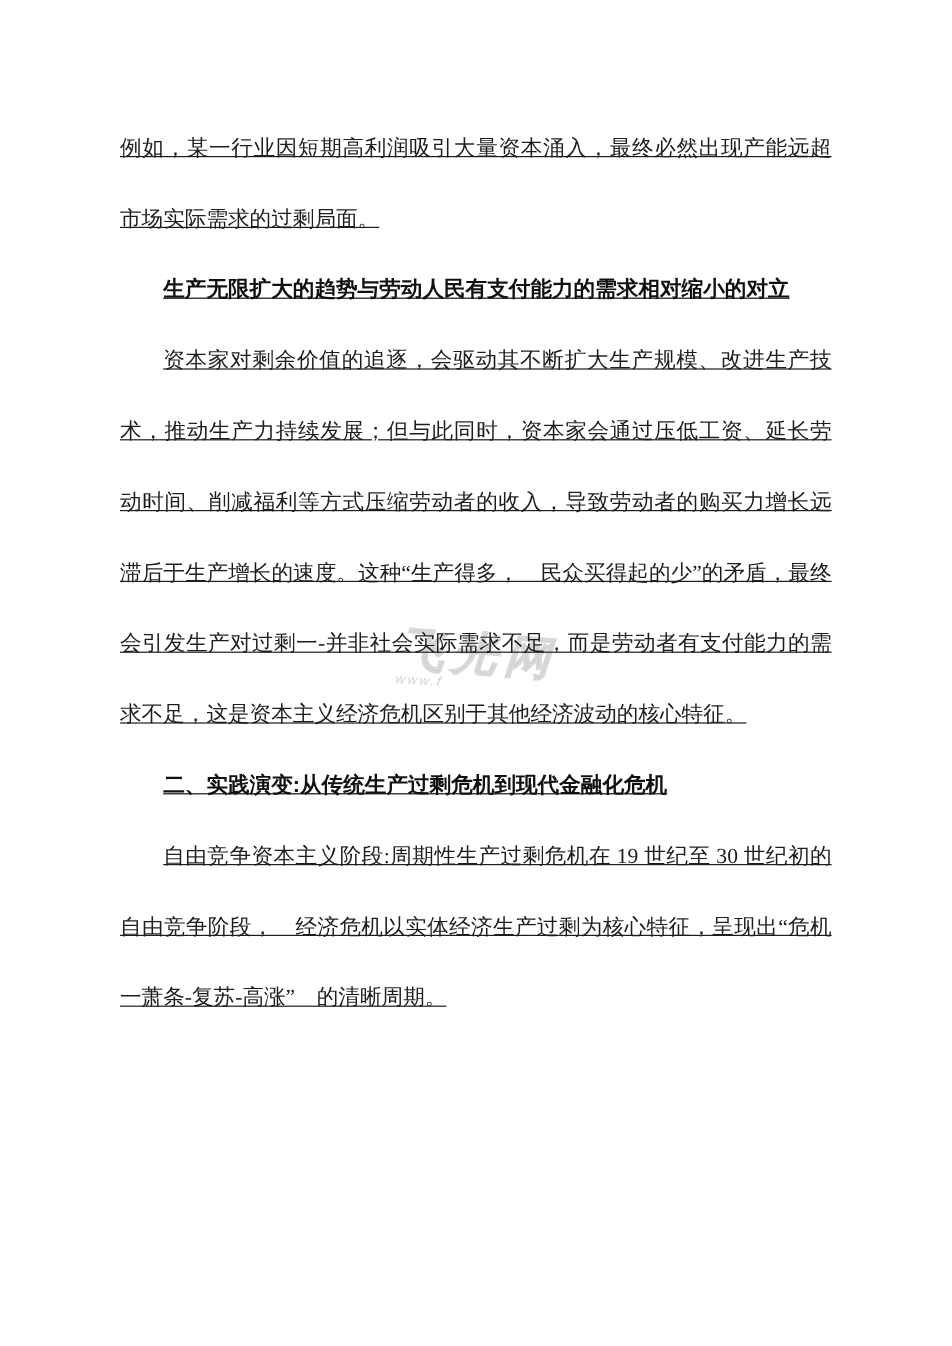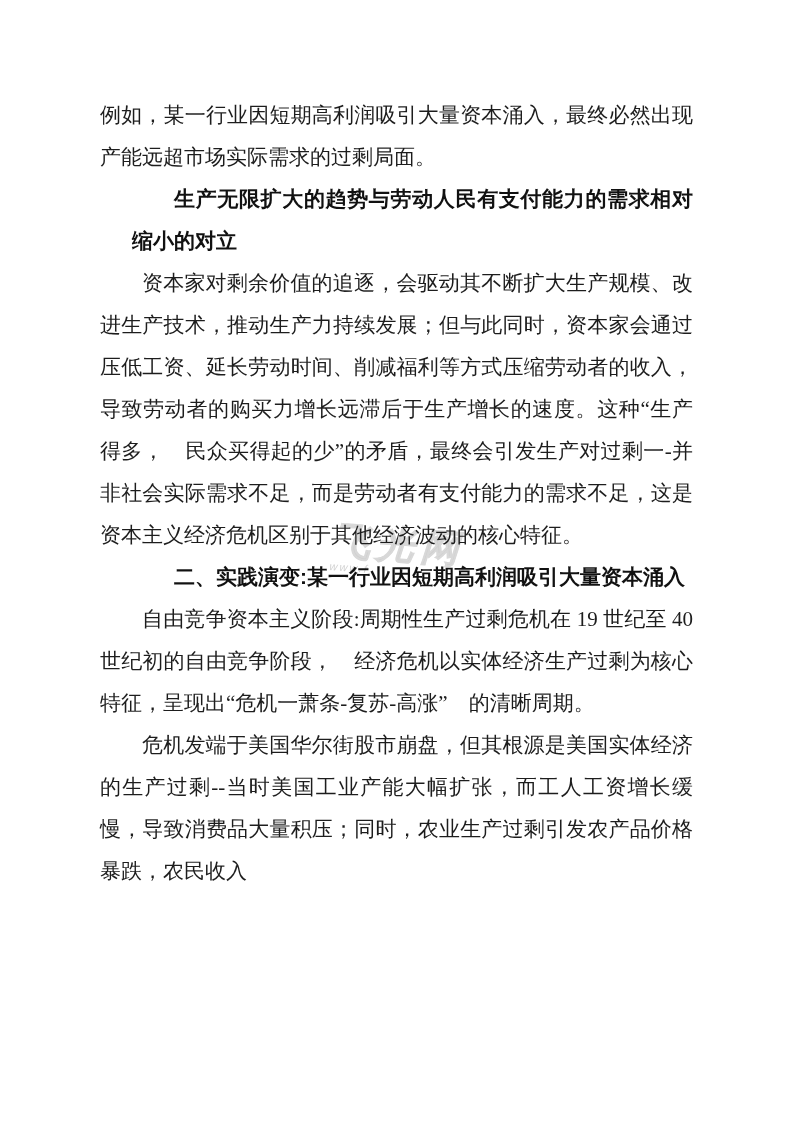--- a/index.html
+++ b/index.html
@@ -19,32 +19,32 @@
   .content {
     position: relative;
     z-index: 1;
     padding: 94px 100px 0 100px;
     box-sizing: border-box;
   }
   .content p,
   .content h2 {
     margin: 0;
     padding: 0;
-    font-size: 21px;
-    line-height: 42px;
+    font-size: 18px;
+    line-height: 59px;
     text-align: justify;
     text-justify: inter-character;
     font-weight: 400;
     word-break: break-all;
+    text-decoration: underline;
   }
   .content h2.heading {
     font-family: "Liberation Sans", "DejaVu Sans", sans-serif;
     font-weight: 700;
     color: #111111;
-    margin-left: 32px;
   }
   .indent {
     text-indent: 2em;
   }
   .watermark {
     position: absolute;
     left: 344px;
     top: 516px;
     z-index: 0;
     transform: rotate(4deg) skewX(-14deg);
@@ -83,22 +83,21 @@
   </div>
 
   <div class="content">
 
     <p class="body">例如，某一行业因短期高利润吸引大量资本涌入，最终必然出现产能远超市场实际需求的过剩局面。</p>
 
     <h2 class="heading indent">生产无限扩大的趋势与劳动人民有支付能力的需求相对缩小的对立</h2>
 
     <p class="body indent">资本家对剩余价值的追逐，会驱动其不断扩大生产规模、改进生产技术，推动生产力持续发展；但与此同时，资本家会通过压低工资、延长劳动时间、削减福利等方式压缩劳动者的收入，导致劳动者的购买力增长远滞后于生产增长的速度。这种“生产得多，　民众买得起的少”的矛盾，最终会引发生产对过剩一-并非社会实际需求不足，而是劳动者有支付能力的需求不足，这是资本主义经济危机区别于其他经济波动的核心特征。</p>
 
-    <h2 class="heading indent">二、实践演变:某一行业因短期高利润吸引大量资本涌入</h2>
+    <h2 class="heading indent">二、实践演变:从传统生产过剩危机到现代金融化危机</h2>
 
 
-    <p class="body indent">自由竞争资本主义阶段:周期性生产过剩危机在 19 世纪至 40 世纪初的自由竞争阶段，　经济危机以实体经济生产过剩为核心特征，呈现出“危机一萧条-复苏-高涨”　的清晰周期。</p>
+    <p class="body indent">自由竞争资本主义阶段:周期性生产过剩危机在 19 世纪至 30 世纪初的自由竞争阶段，　经济危机以实体经济生产过剩为核心特征，呈现出“危机一萧条-复苏-高涨”　的清晰周期。</p>
 
 
-    <p class="body indent">危机发端于美国华尔街股市崩盘，但其根源是美国实体经济的生产过剩--当时美国工业产能大幅扩张，而工人工资增长缓慢，导致消费品大量积压；同时，农业生产过剩引发农产品价格暴跌，农民收入</p>
 
   </div>
 </div>
 
 </body></html>

